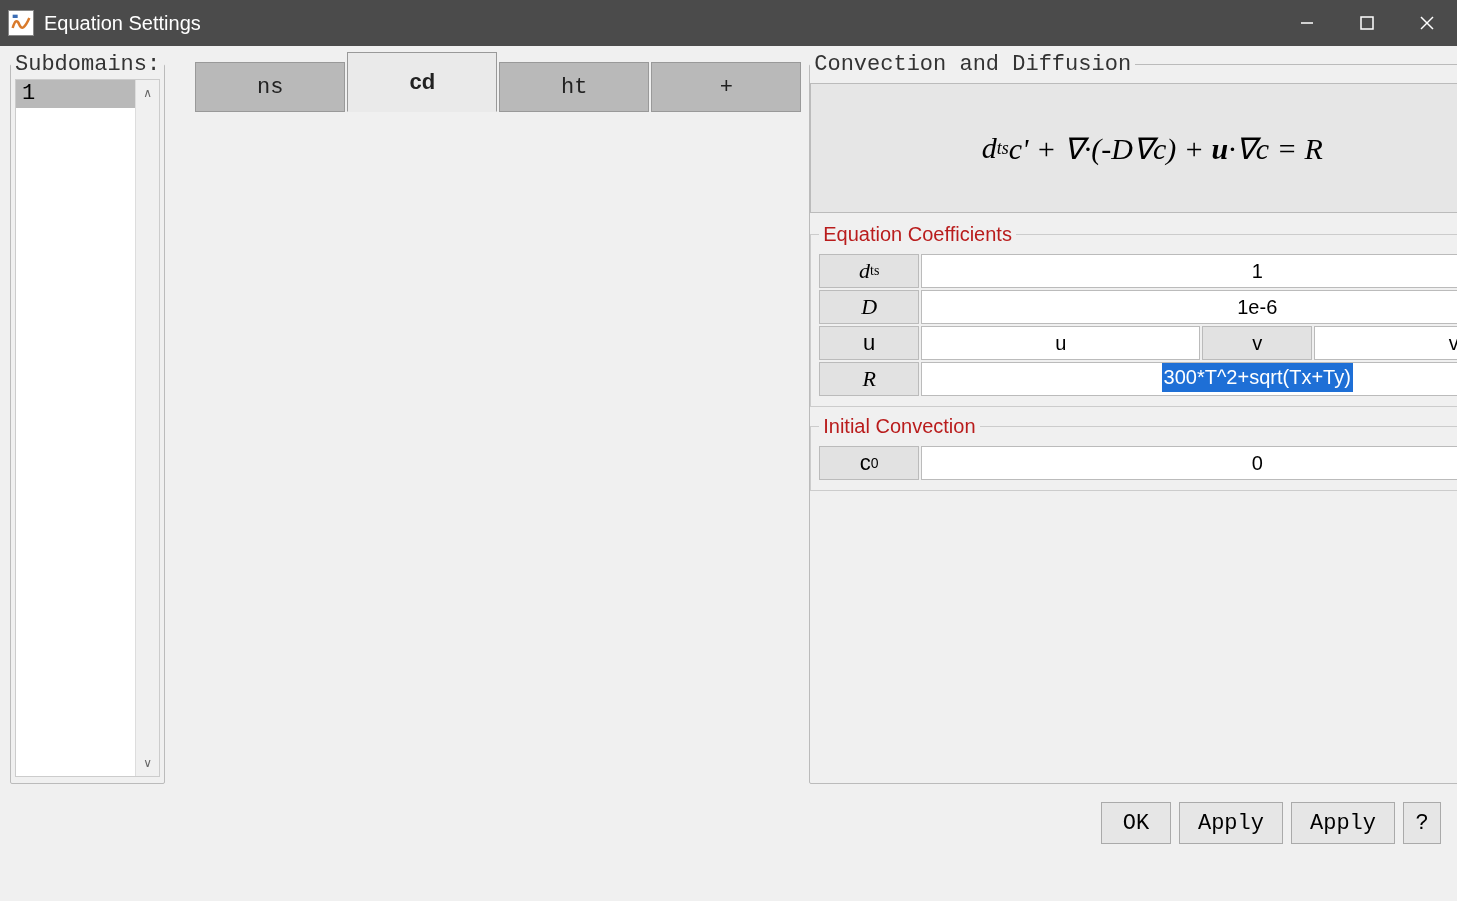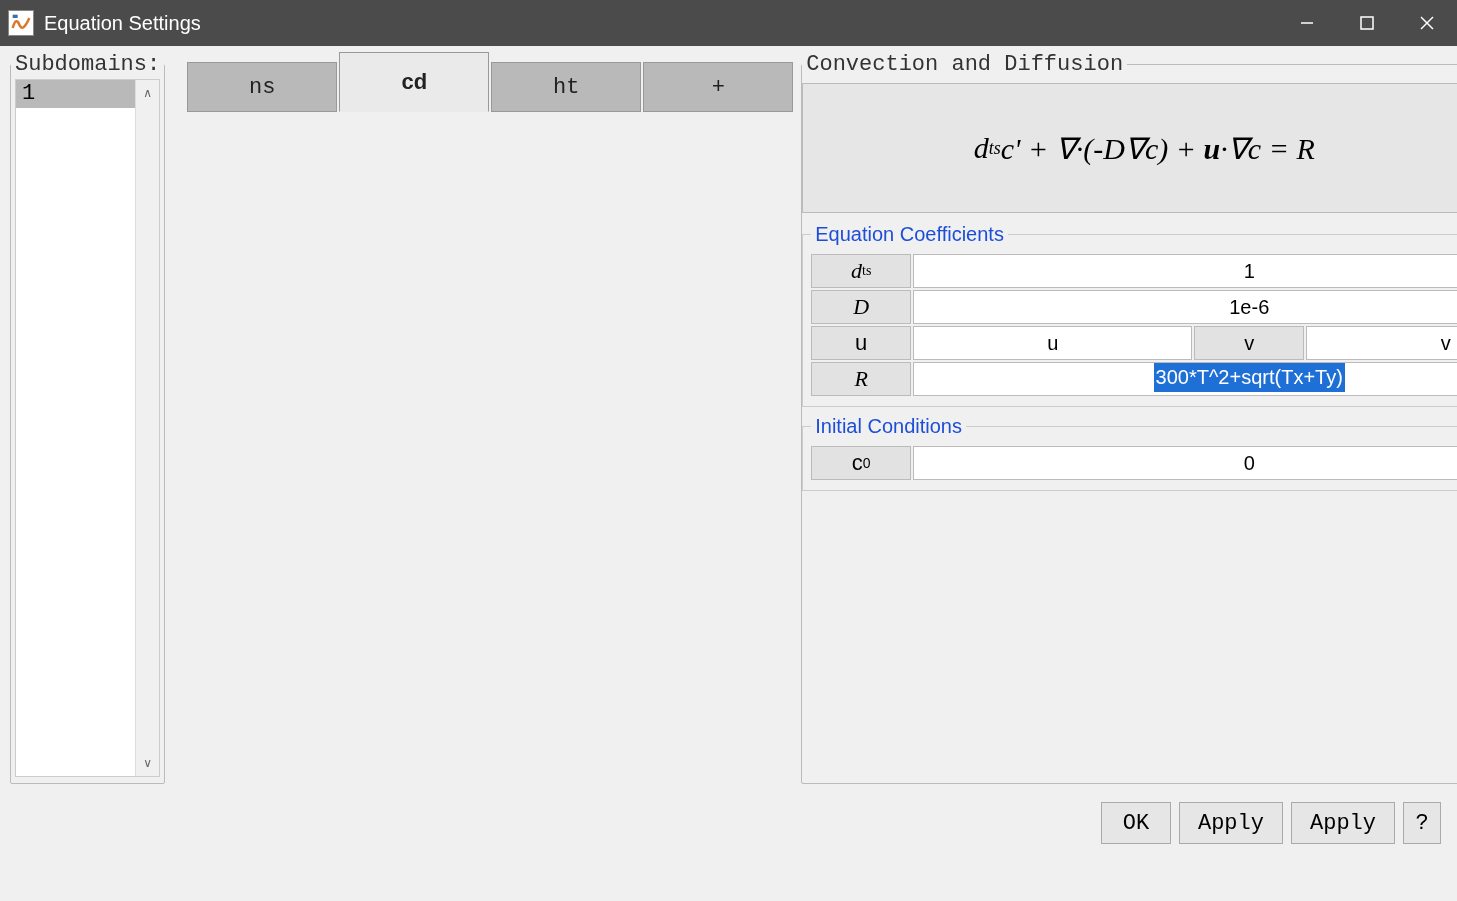--- a/index.html
+++ b/index.html
@@ -16,21 +16,21 @@
     display:flex; align-items:center; justify-content:center; position:relative;
   }
   .titlebar .app-icon svg { width:20px; height:20px; }
   .titlebar .title { flex:1; }
   .winbtns { display:flex; height:100%; }
   .winbtn { width:60px; display:flex; align-items:center; justify-content:center; color:#fff; font-size:18px; }
   .winbtn svg { stroke:#fff; stroke-width:1.5; fill:none; }
 
   
   .content {
-    display:flex; gap:8px; padding:6px 10px 4px 10px; height:742px;
+    display:flex; gap:16px; padding:6px 10px 4px 10px; height:742px;
   }
 
   
   fieldset.panel {
     border:1px solid #bbb; border-radius:2px; padding:0; margin:0;
   }
   fieldset.panel > legend {
     font-family: "Courier New", monospace; font-size:22px; color:#333; padding:0 4px;
   }
   .subdomains-box {
@@ -68,21 +68,21 @@
   .eqn-side { display:flex; flex-direction:column; gap:4px; }
   .side-btn {
     width:100px; height:62px; background:#e6e6e6; border:1px solid #bbb;
     display:flex; align-items:center; justify-content:center;
     font-family:"Courier New",monospace; font-size:22px;
   }
   .side-btn.disabled { color:#aaa; }
 
   
   fieldset.inner { border:1px solid #ccc; padding:6px 8px 8px 8px; margin:0 0 8px 0; }
-  fieldset.inner > legend { font-family:Arial,sans-serif; font-size:20px; color:#1d4ed8; padding:0 4px; }
+  fieldset.inner > legend { font-family:Arial,sans-serif; font-size:20px; color:#b91c1c; padding:0 4px; }
 
   .coef-row { display:flex; gap:2px; margin:2px 0; }
   .coef-label {
     width:100px; height:34px; background:#e2e2e2; border:1px solid #bbb;
     display:flex; align-items:center; justify-content:center;
     font-family:"Times New Roman",serif; font-style:italic; font-size:22px;
   }
   .coef-label .sub { font-size:14px; font-style:normal; vertical-align:sub; }
   .coef-input {
     flex:1; height:34px; border:1px solid #bbb; background:#fff;
@@ -210,21 +210,21 @@
         </div>
         <div class="coef-row">
           <div class="coef-label">R</div>
           <div class="coef-input" style="padding:0;display:flex;align-items:flex-start;justify-content:center">
             <span class="selected-highlight" style="padding:3px 2px">300*T^2+sqrt(Tx+Ty)</span>
           </div>
         </div>
       </fieldset>
 
       <fieldset class="inner">
-        <legend>Initial Conditions</legend>
+        <legend>Initial Convection</legend>
         <div class="coef-row">
           <div class="coef-label" style="font-family:Arial;font-style:normal">
               <span>c</span>
               <span class="sub">0</span>
             </div>
           <input class="coef-input" value="0" style="">
         </div>
       </fieldset>
 
 

